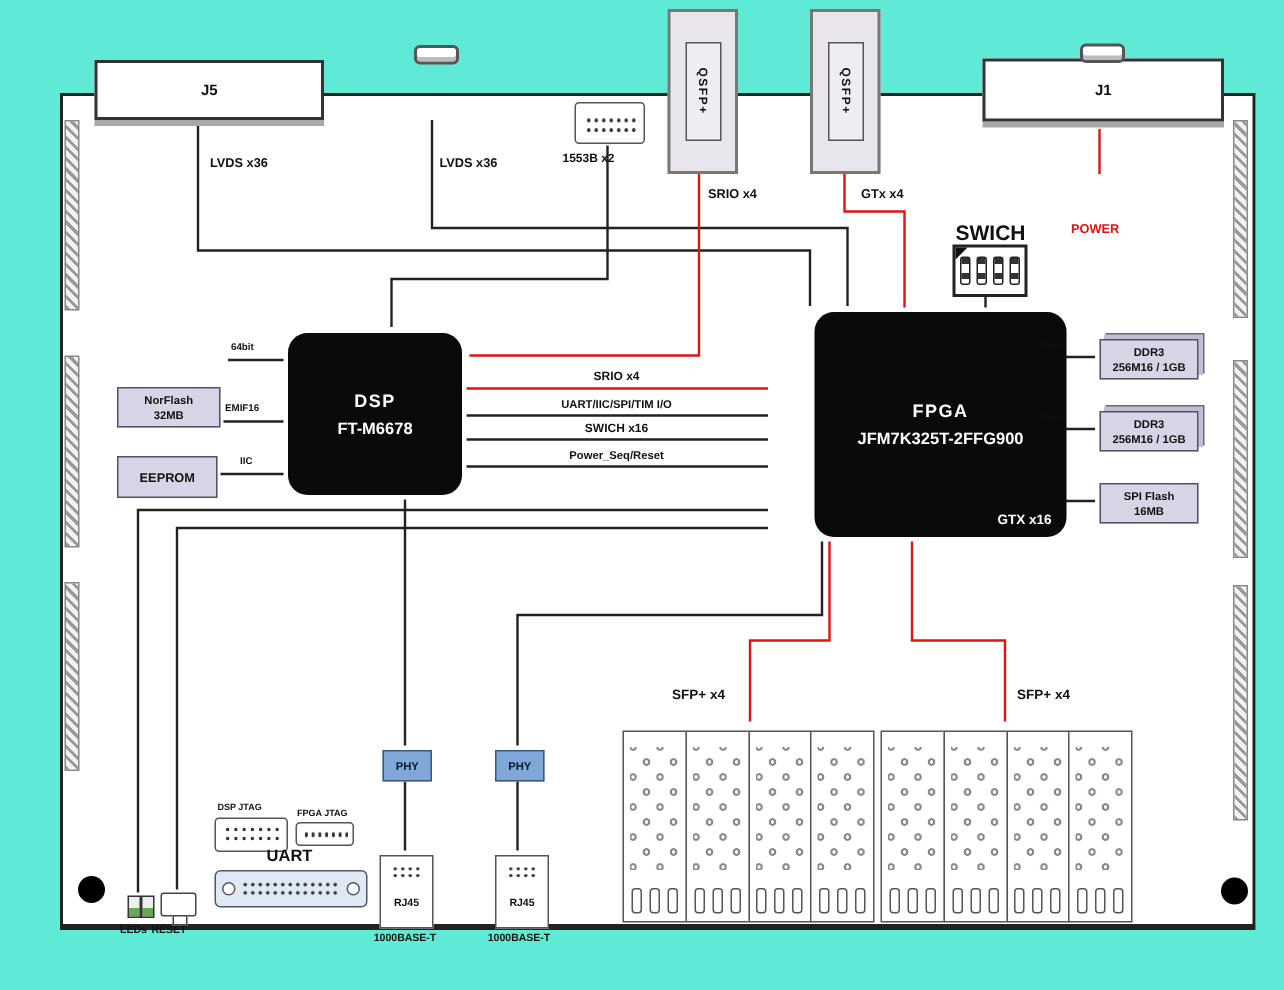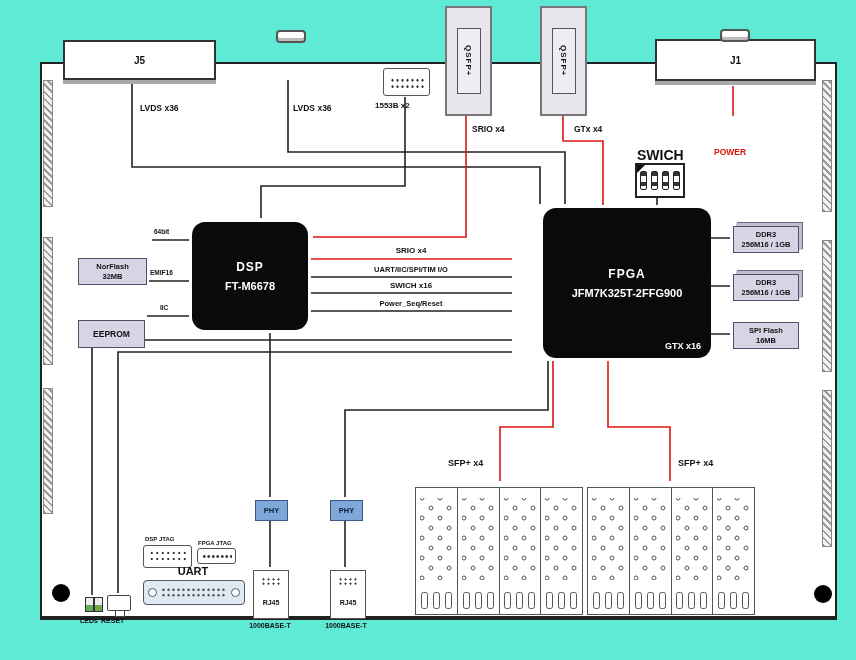--- a/index.html
+++ b/index.html
@@ -198,21 +198,21 @@
   <div class="lbl" style="left:411px;top:265px;font-size:7.5px;transform:translateX(-50%);">UART/IIC/SPI/TIM I/O</div>
   <div class="lbl" style="left:411px;top:281px;font-size:8px;transform:translateX(-50%);">SWICH x16</div>
   <div class="lbl" style="left:411px;top:299px;font-size:7.5px;transform:translateX(-50%);">Power_Seq/Reset</div>
 
   <div class="lbl" style="left:154px;top:228px;font-size:6.5px;">64bit</div>
   <div class="mem" style="left:78px;top:258px;width:67px;height:25px;">
     <span>NorFlash</span>
     <span>32MB</span>
   </div>
   <div class="lbl" style="left:150px;top:269px;font-size:6.5px;">EMIF16</div>
-  <div class="mem" style="left:78px;top:320px;width:65px;height:26px;font-size:8.5px;">
+  <div class="mem" style="left:78px;top:304px;width:65px;height:26px;font-size:8.5px;">
     <span>EEPROM</span>
   </div>
   <div class="lbl" style="left:160px;top:304px;font-size:6.5px;">IIC</div>
 
   <div class="mem stack2" style="left:733px;top:226px;width:64px;height:25px;">
     <span>DDR3</span>
     <span>256M16 / 1GB</span>
   </div>
   <div class="lbl" style="left:694px;top:227px;font-size:6.5px;">32bit</div>
   <div class="mem stack2" style="left:733px;top:274px;width:64px;height:25px;">

